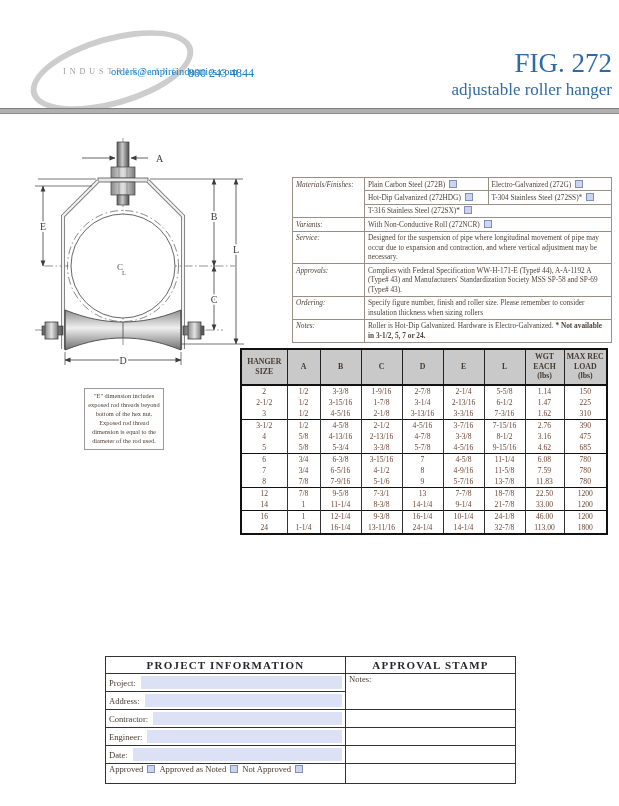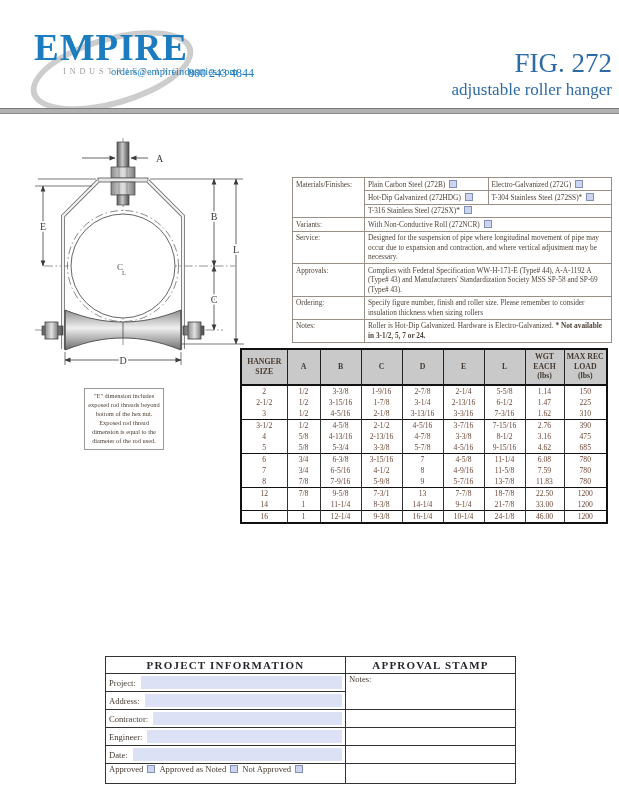--- a/index.html
+++ b/index.html
@@ -23,21 +23,21 @@
   
   .diagram { position:absolute; left:30px; top:138px; }
   .dim-note { position:absolute; left:84px; top:388px; width:80px; border:1px solid #9a9a9a;
               padding:3px 2px; font-size:6.4px; line-height:1.4; text-align:center; color:#4f4339;
               background:#fefefe; }
 
   
   .spec-table { position:absolute; left:292px; top:177px; width:320px; border-collapse:collapse;
                 font-size:7.3px; color:#4f4339; table-layout:fixed; }
   .spec-table td { border:0.8px solid #9a8f85; padding:1.5px 3px; vertical-align:top; line-height:1.3; }
-  .spec-table .spec-label { width:72px; }
+  .spec-table .spec-label { width:72px;font-style:italic; }
   .spec-table { border-bottom:1.5px solid #8b8075; }
   .cb { display:inline-block; width:8px; height:8px; background:#cdd4ef; border:1px solid #8090b5;
         vertical-align:-1px; margin-left:4px; }
 
   
   .dim-table { position:absolute; left:240px; top:348px; width:366px; border-collapse:collapse;
                table-layout:fixed; border:2.5px solid #111; font-size:7.6px; color:#6b4534; }
   .dim-table th { background:#c9c9c9; border:0.8px solid #222; font-size:7.8px; color:#443a31;
                   padding:2px 0 3px; line-height:1.25; }
   .dim-table td { border-left:0.8px solid #333; border-right:0.8px solid #333; text-align:center;
@@ -58,21 +58,20 @@
   .notes-cell { vertical-align:top; padding-top:2px; }
   svg text { font-family:"Liberation Serif","DejaVu Serif",serif; }
 </style>
 </head>
 <body>
 
 <div class="page">
 
   <div class="logo-block">
     <div class="swoosh"></div>
-    <div class="logo-name">EMPIRE</div>
     <div class="logo-sub">INDUSTRIES,INC</div>
   </div>
   <div class="hdr-phone">800 243 4844</div>
   <div class="hdr-email">orders@empireindustries.com</div>
   <div class="fig-num">FIG. 272</div>
   <div class="fig-sub">adjustable roller hanger</div>
   <div class="gray-bar"></div>
 
   <svg class="diagram" width="225" height="232" viewBox="0 0 225 232">
     <defs>
@@ -309,21 +308,21 @@
           <td>8</td>
           <td>4-9/16</td>
           <td>11-5/8</td>
           <td>7.59</td>
           <td>780</td>
         </tr>
         <tr>
           <td>8</td>
           <td>7/8</td>
           <td>7-9/16</td>
-          <td>5-9/8</td>
+          <td>5-1/6</td>
           <td>9</td>
           <td>5-7/16</td>
           <td>13-7/8</td>
           <td>11.83</td>
           <td>780</td>
         </tr>
       </tbody>
       <tbody class="grp">
         <tr>
           <td>12</td>
@@ -352,20 +351,31 @@
         <tr>
           <td>16</td>
           <td>1</td>
           <td>12-1/4</td>
           <td>9-3/8</td>
           <td>16-1/4</td>
           <td>10-1/4</td>
           <td>24-1/8</td>
           <td>46.00</td>
           <td>1200</td>
+        </tr>
+        <tr>
+          <td>24</td>
+          <td>1-1/4</td>
+          <td>16-1/4</td>
+          <td>13-11/16</td>
+          <td>24-1/4</td>
+          <td>14-1/4</td>
+          <td>32-7/8</td>
+          <td>113.00</td>
+          <td>1800</td>
         </tr>
       </tbody>
     </table>
 
   <table class="form-table">
     <colgroup>
         <col style="width:240px">
         <col style="width:170px">
       </colgroup>
     <tbody>

